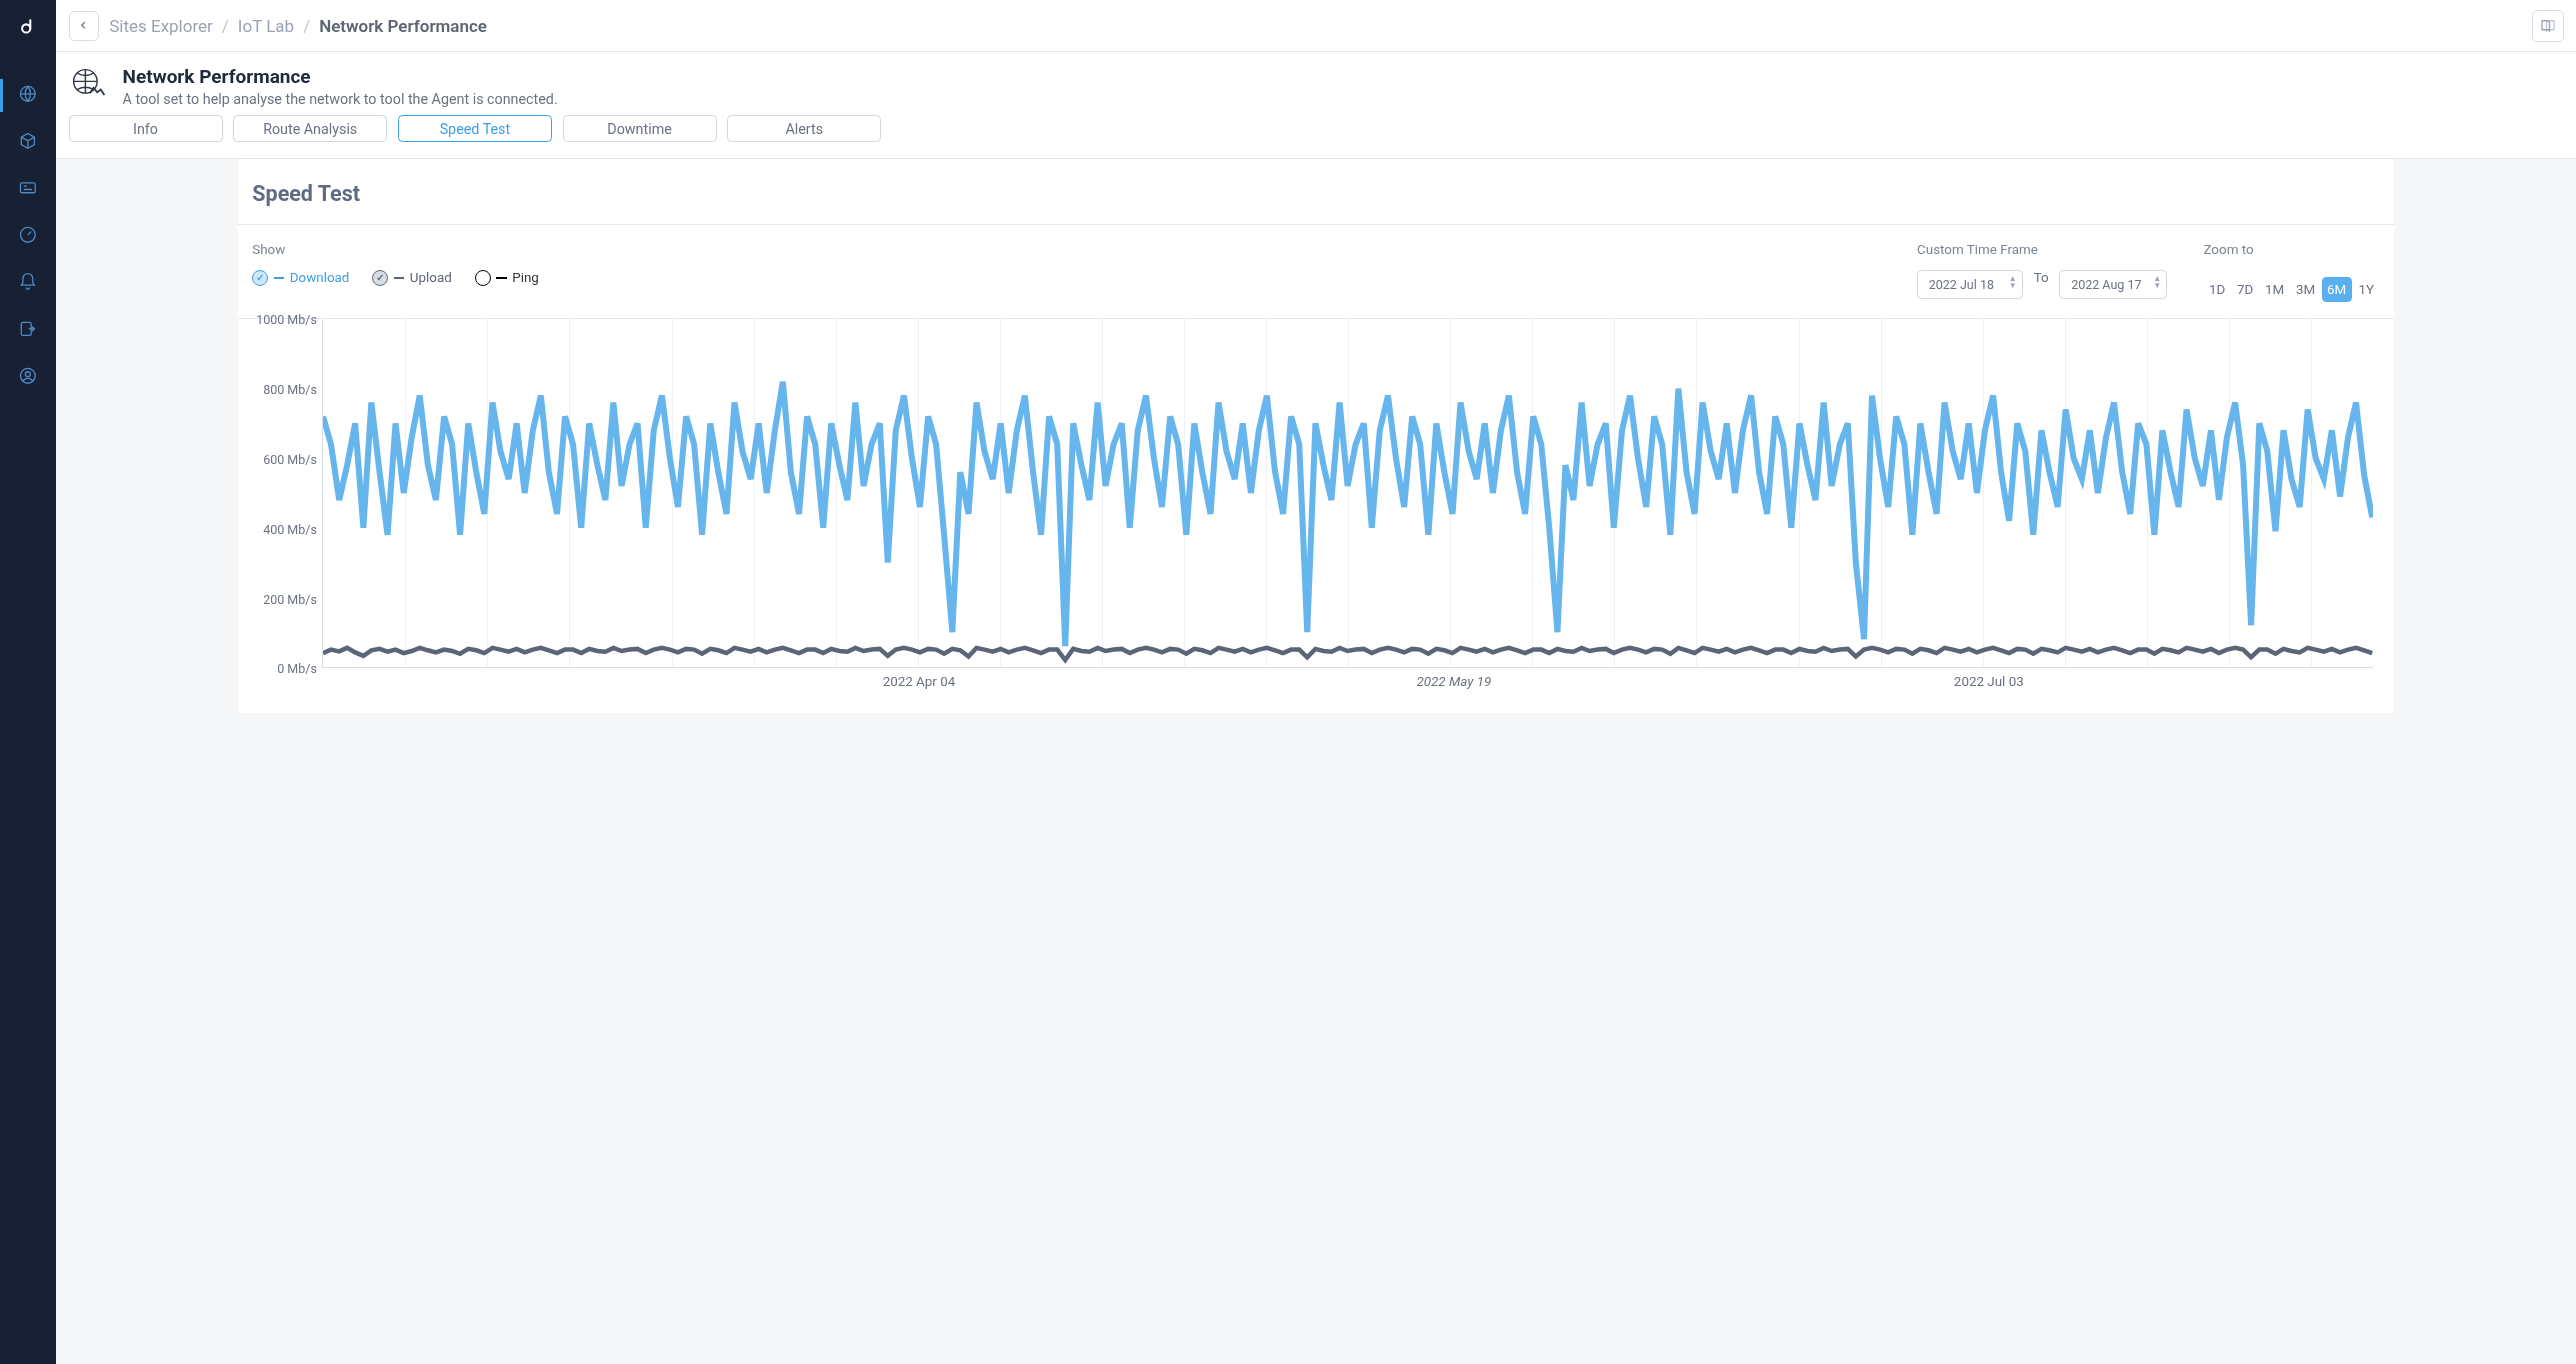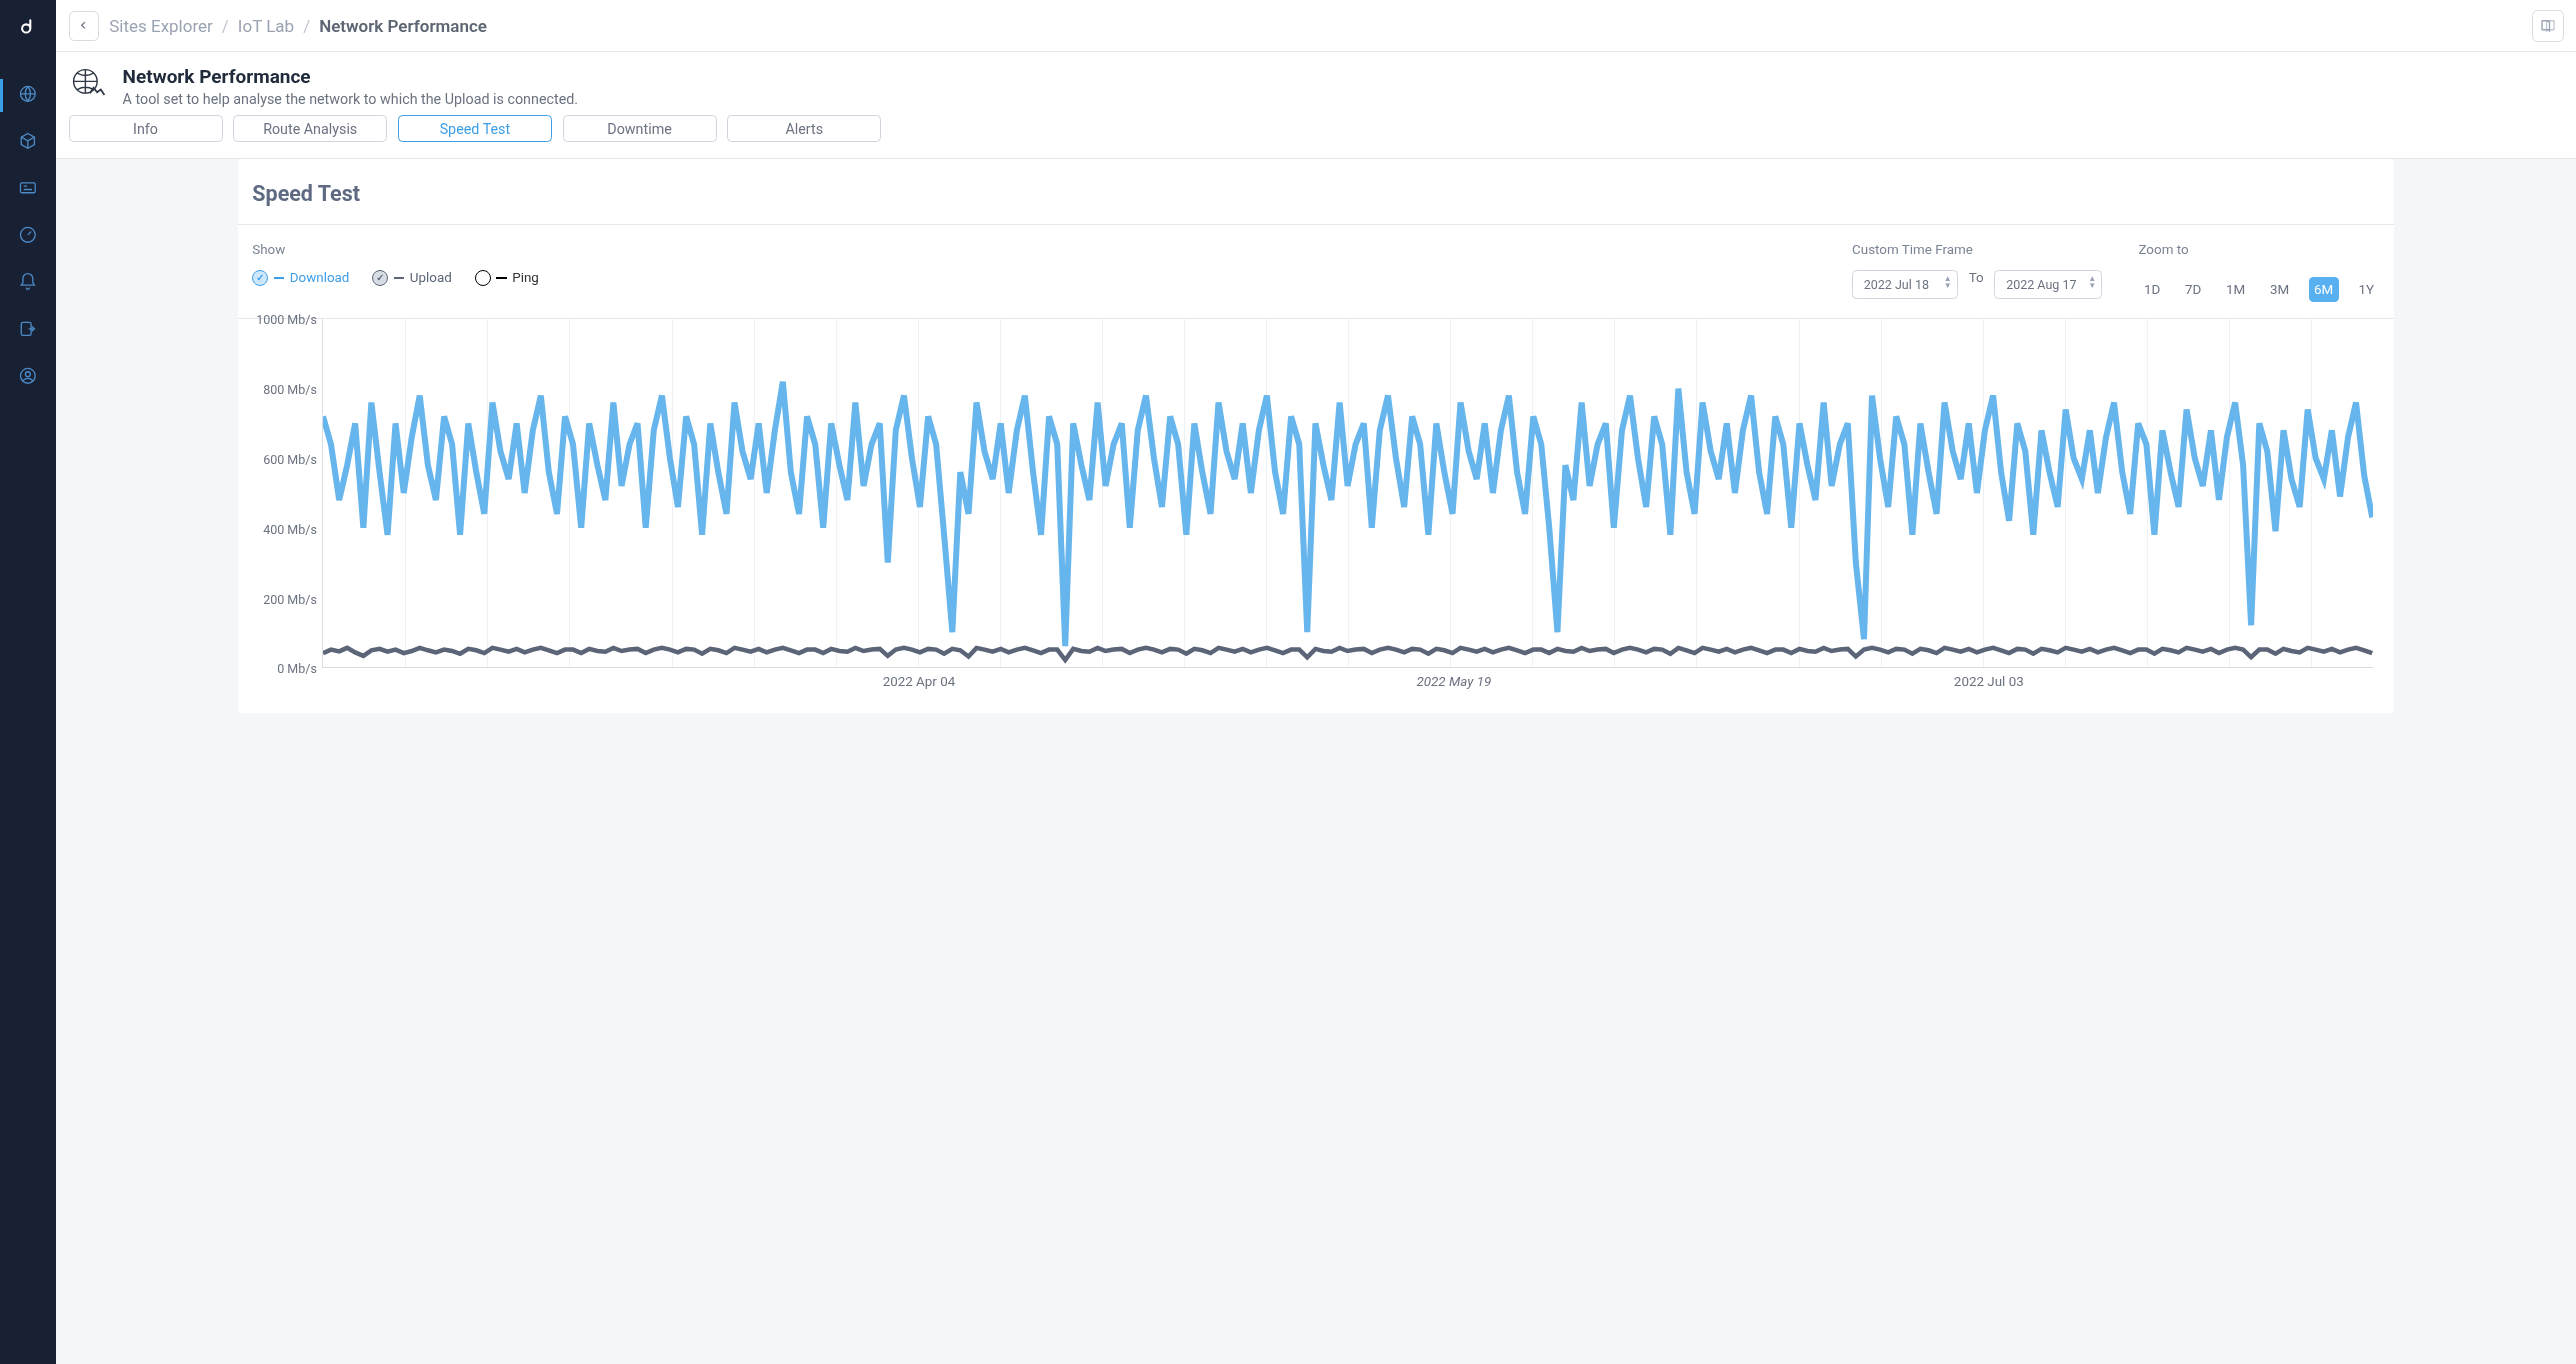--- a/index.html
+++ b/index.html
@@ -257,21 +257,21 @@
   display: flex;
   flex-direction: column;
   color: #9aa3b2;
 }
 .spinner span { line-height: 7.2px; font-size: 8px; cursor: pointer; }
 .to-label { font-size: 13.4px; color: #6b7280; }
 
 
 .zoom-row {
   display: flex;
-  gap: 14px;
+  gap: 1px;
   align-items: flex-end;
   margin-top: 20px;
 }
 .zoom-btn {
   height: 25px;
   min-width: 27px;
   padding: 0 5.4px;
   border-radius: 4.5px;
   font-size: 13.4px;
   color: #6b7280;
@@ -429,21 +429,21 @@
     <div class="title-row">
       <div class="title-icon">
         <svg viewBox="0 0 42 42" fill="none" stroke="currentColor" stroke-width="1.6">
           <circle cx="17" cy="17" r="13"></circle>
           <path d="M4 17 h26 M17 4 v26 M8 8 a18 18 0 0 0 18 0 M8 26 a18 18 0 0 1 18 0"></path>
           <path d="M22 30 l4 -6 l4 5 l4 -3 l4 6" stroke-width="2"></path>
         </svg>
       </div>
       <div>
         <div class="page-title">Network Performance</div>
-        <div class="page-desc">A tool set to help analyse the network to which the Upload is connected.</div>
+        <div class="page-desc">A tool set to help analyse the network to tool the Agent is connected.</div>
       </div>
     </div>
     <div class="tabs-row" id="tabs-row">
         <div class="tab">Info</div>
         <div class="tab">Route Analysis</div>
         <div class="tab active">Speed Test</div>
         <div class="tab">Downtime</div>
         <div class="tab">Alerts</div>
       </div>
   </div>

